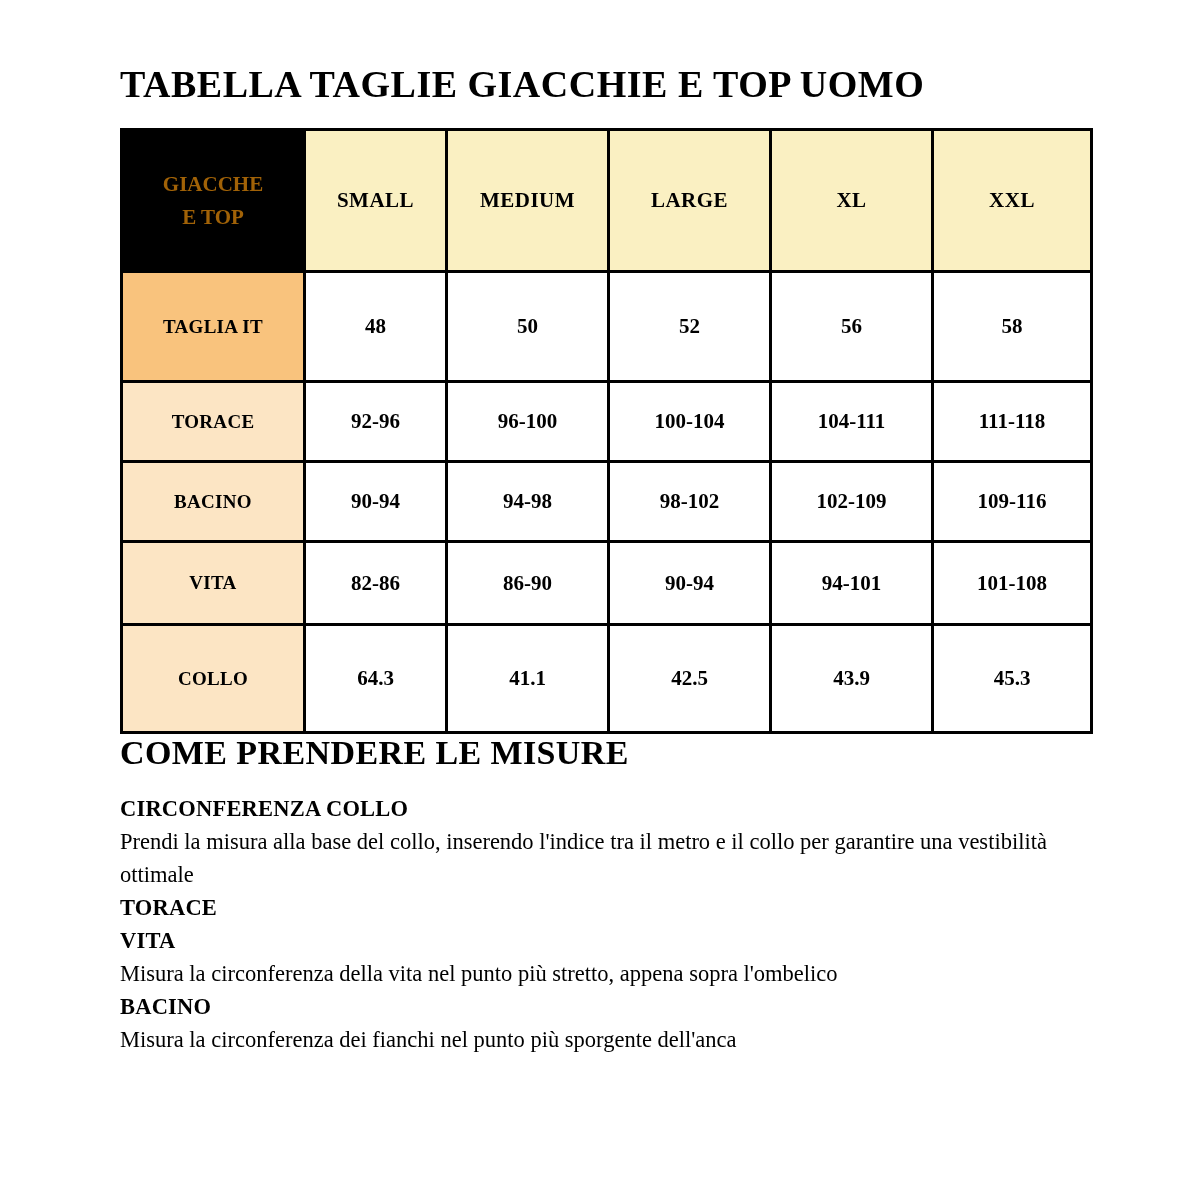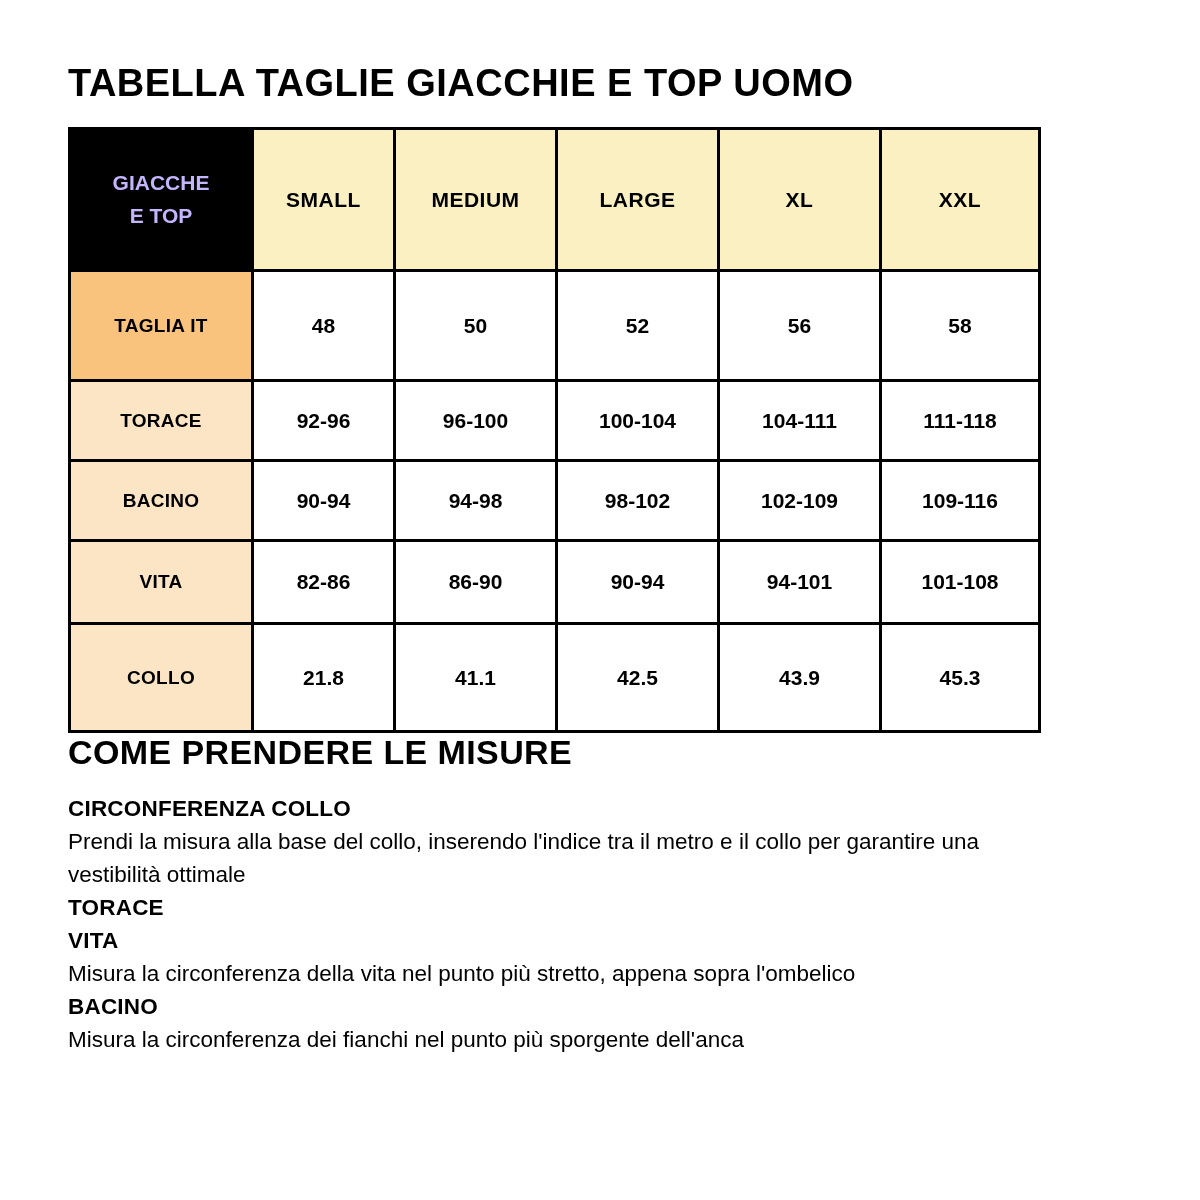--- a/index.html
+++ b/index.html
@@ -10,21 +10,21 @@
     --text:#000000;
     --background:#FFFFFF;
   }
   *{margin:0;padding:0;box-sizing:border-box;}
   html,body{background:var(--background);}
   body{
     width:1200px;height:1200px;
     font-family:"Liberation Sans", sans-serif;
     color:var(--text);
   }
-  .page{padding:62px 95px 0 68px;}
+  .page{padding:62px 95px 0 120px;font-family:Liberation Serif, serif;}
   h1.page-title{
     font-size:38px;
     font-weight:bold;
     letter-spacing:0.5px;
     margin-bottom:22px;
   }
   table.size-table{
     border-collapse:collapse;
     table-layout:fixed;
     width:970px;
@@ -36,21 +36,21 @@
     font-weight:bold;
   }
   .r-head{height:142px;}
   .r-0{height:110px;}
   .r-1{height:80px;}
   .r-2{height:80px;}
   .r-3{height:83px;}
   .r-4{height:108px;}
   th.corner{
     background:var(--border);
-    color:#c4b5fd;
+    color:#a16207;
     font-size:21px;
     line-height:1.55;
   }
   th.size-col{
     background:var(--header-yellow);
     font-size:21px;
     letter-spacing:0.5px;
   }
   td.row-label{
     background:var(--label-peach);
@@ -135,21 +135,21 @@
       <tr class="r-3">
         <td class="row-label">VITA</td>
         <td class="value-cell">82-86</td>
         <td class="value-cell">86-90</td>
         <td class="value-cell">90-94</td>
         <td class="value-cell">94-101</td>
         <td class="value-cell">101-108</td>
       </tr>
       <tr class="r-4">
         <td class="row-label">COLLO</td>
-        <td class="value-cell">21.8</td>
+        <td class="value-cell">64.3</td>
         <td class="value-cell">41.1</td>
         <td class="value-cell">42.5</td>
         <td class="value-cell">43.9</td>
         <td class="value-cell">45.3</td>
       </tr>
     </tbody>
   </table>
 
   <h2 class="section-title">COME PRENDERE LE MISURE</h2>
 

